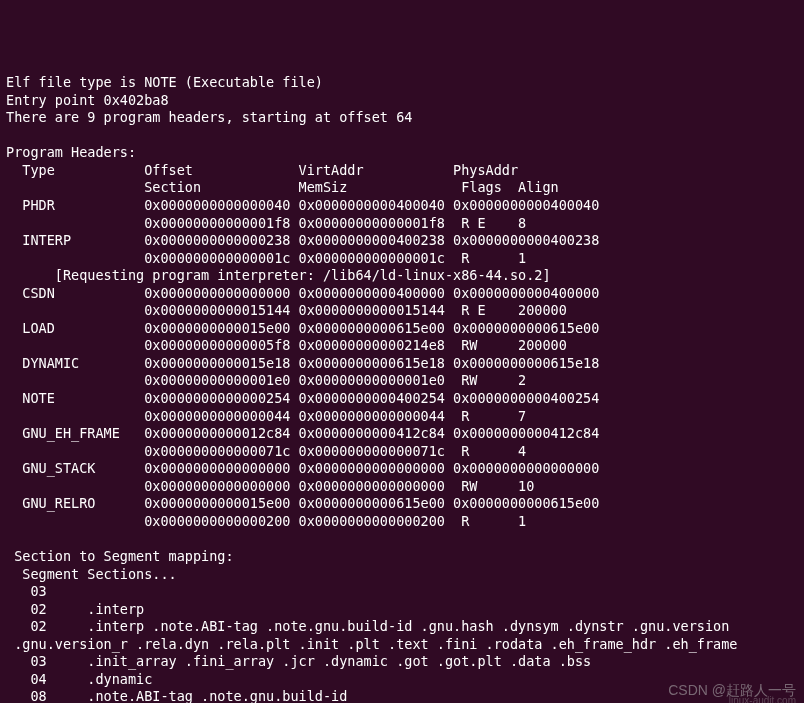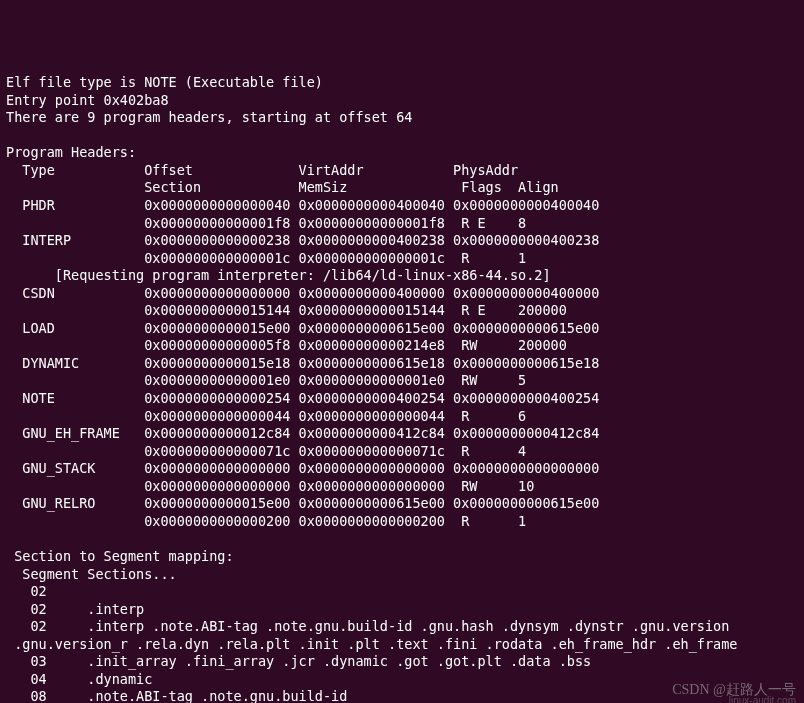--- a/index.html
+++ b/index.html
@@ -14,21 +14,21 @@
     width: 804px;
     height: 703px;
     box-sizing: border-box;
     overflow: hidden;
     position: relative;
   }
   .watermark {
     position: absolute;
     right: 8px;
     bottom: 4px;
-    font-family: Liberation Serif, serif;
+    font-family: Liberation Sans, sans-serif;
     font-size: 14px;
     color: rgba(180,180,180,0.55);
   }
   .watermark2 {
     position: absolute;
     right: 8px;
     bottom: -4px;
     font-family: sans-serif;
     font-size: 10px;
     color: rgba(180,180,180,0.35);
@@ -49,33 +49,33 @@
 <span>  PHDR           0x0000000000000040 0x0000000000400040 0x0000000000400040</span>
 <span>                 0x00000000000001f8 0x00000000000001f8  R E    8</span>
 <span>  INTERP         0x0000000000000238 0x0000000000400238 0x0000000000400238</span>
 <span>                 0x000000000000001c 0x000000000000001c  R      1</span>
 <span>      [Requesting program interpreter: /lib64/ld-linux-x86-44.so.2]</span>
 <span>  CSDN           0x0000000000000000 0x0000000000400000 0x0000000000400000</span>
 <span>                 0x0000000000015144 0x0000000000015144  R E    200000</span>
 <span>  LOAD           0x0000000000015e00 0x0000000000615e00 0x0000000000615e00</span>
 <span>                 0x00000000000005f8 0x00000000000214e8  RW     200000</span>
 <span>  DYNAMIC        0x0000000000015e18 0x0000000000615e18 0x0000000000615e18</span>
-<span>                 0x00000000000001e0 0x00000000000001e0  RW     5</span>
+<span>                 0x00000000000001e0 0x00000000000001e0  RW     2</span>
 <span>  NOTE           0x0000000000000254 0x0000000000400254 0x0000000000400254</span>
-<span>                 0x0000000000000044 0x0000000000000044  R      6</span>
+<span>                 0x0000000000000044 0x0000000000000044  R      7</span>
 <span>  GNU_EH_FRAME   0x0000000000012c84 0x0000000000412c84 0x0000000000412c84</span>
 <span>                 0x000000000000071c 0x000000000000071c  R      4</span>
 <span>  GNU_STACK      0x0000000000000000 0x0000000000000000 0x0000000000000000</span>
 <span>                 0x0000000000000000 0x0000000000000000  RW     10</span>
 <span>  GNU_RELRO      0x0000000000015e00 0x0000000000615e00 0x0000000000615e00</span>
 <span>                 0x0000000000000200 0x0000000000000200  R      1</span>
 
 <span> Section to Segment mapping:</span>
 <span>  Segment Sections...</span>
-<span>   02     </span>
+<span>   03     </span>
 <span>   02     .interp </span>
 <span>   02     .interp .note.ABI-tag .note.gnu.build-id .gnu.hash .dynsym .dynstr .gnu.version</span>
 <span> .gnu.version_r .rela.dyn .rela.plt .init .plt .text .fini .rodata .eh_frame_hdr .eh_frame </span>
 <span>   03     .init_array .fini_array .jcr .dynamic .got .got.plt .data .bss </span>
 <span>   04     .dynamic </span>
 <span>   08     .note.ABI-tag .note.gnu.build-id </span>
 
 
 </div>
 

